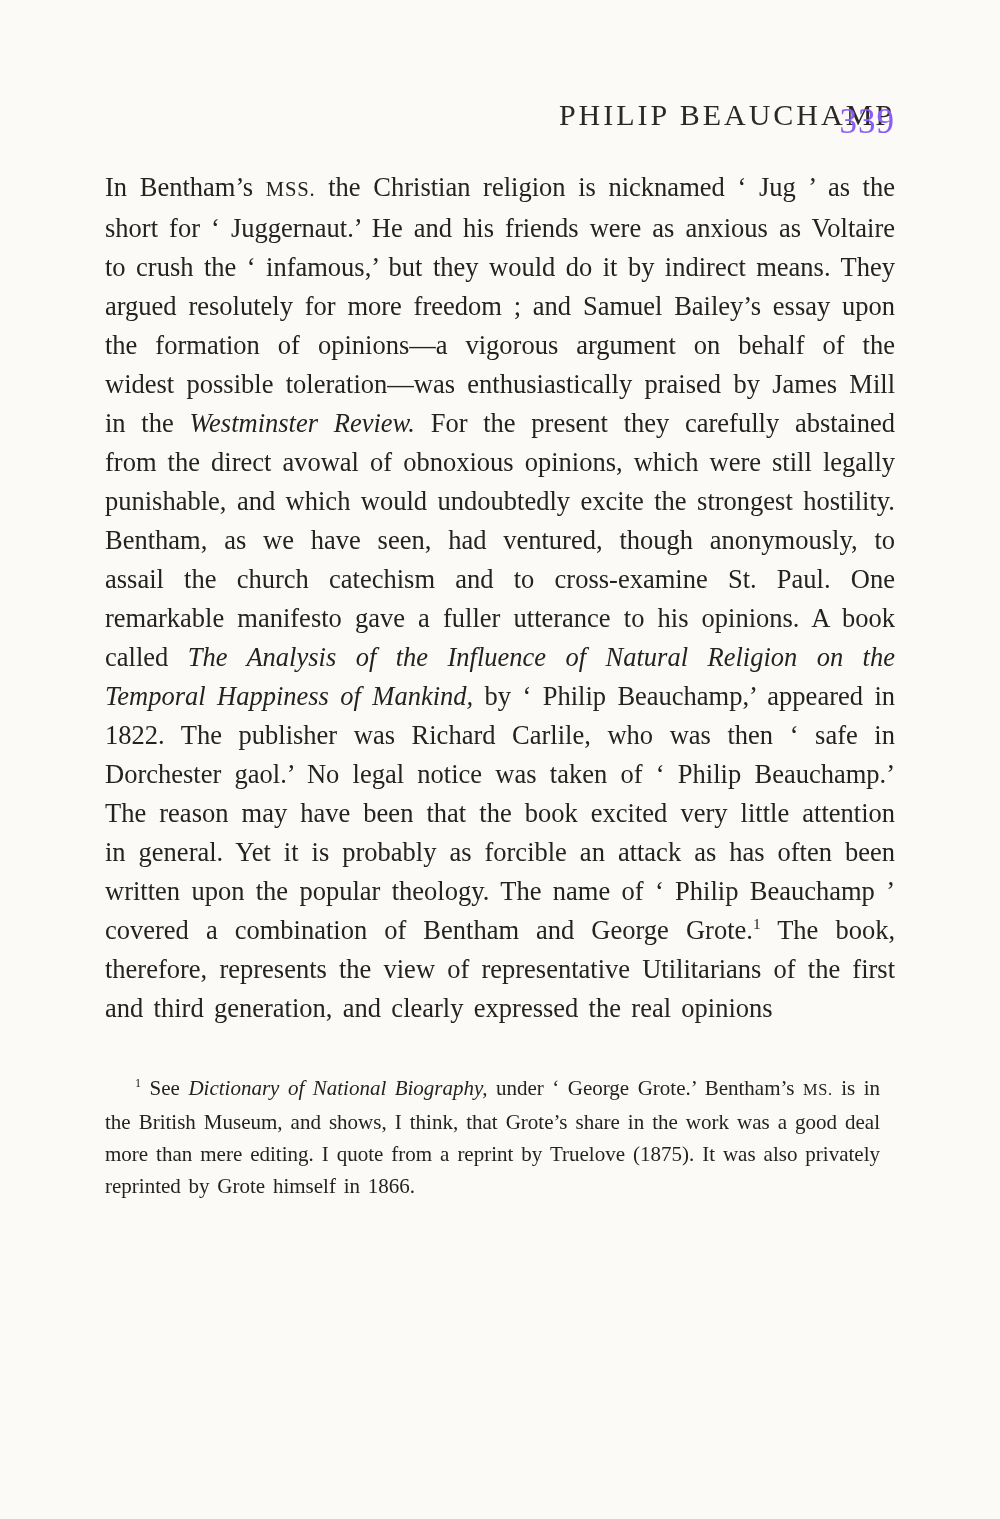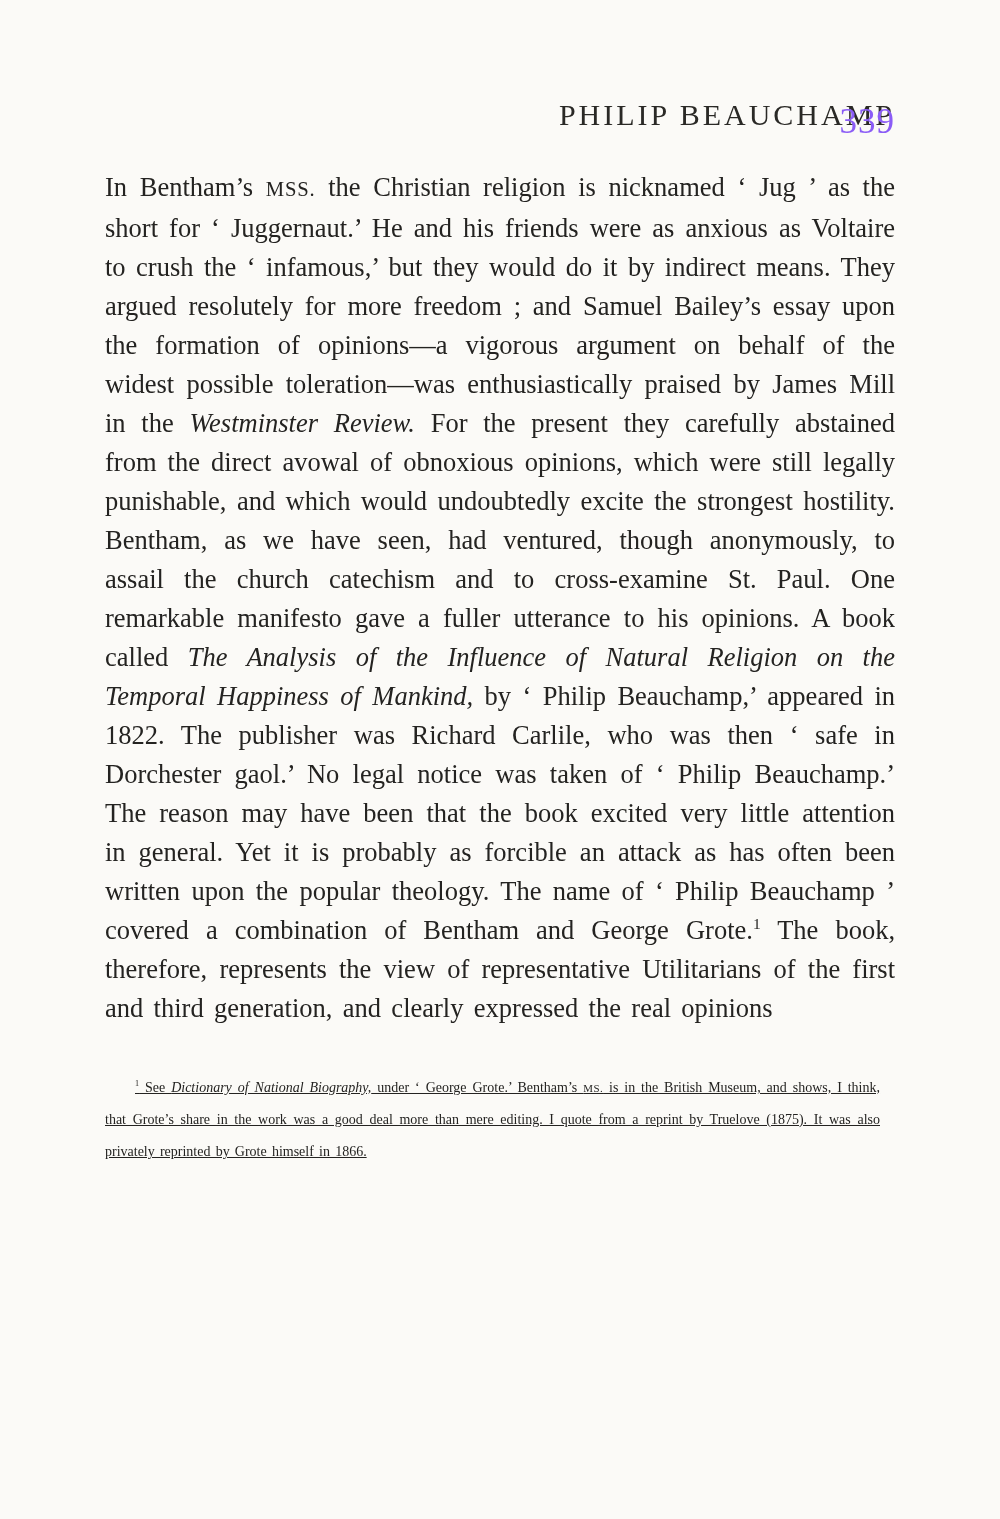--- a/index.html
+++ b/index.html
@@ -42,26 +42,25 @@
   }
   .body-text {
     margin: 24px 0 16px 0;
     font-size: 26.5px;
     line-height: 39px;
     text-align: justify;
     word-spacing: 0.14em;
   }
   .footnote {
     margin: 44px 15px 0 0;
-    font-size: 14px;
+    font-size: 21px;
     line-height: 32px;
     text-align: justify;
     text-indent: 30px;
     word-spacing: 0.12em;
-    text-decoration: underline;
   }
   .seg-normal { font-style: normal; }
   .seg-italic { font-style: italic; }
   .seg-smallcaps {
     font-size: 0.78em;
     letter-spacing: 0.04em;
   }
   .seg-sup {
     vertical-align: super;
     font-size: 0.58em;

